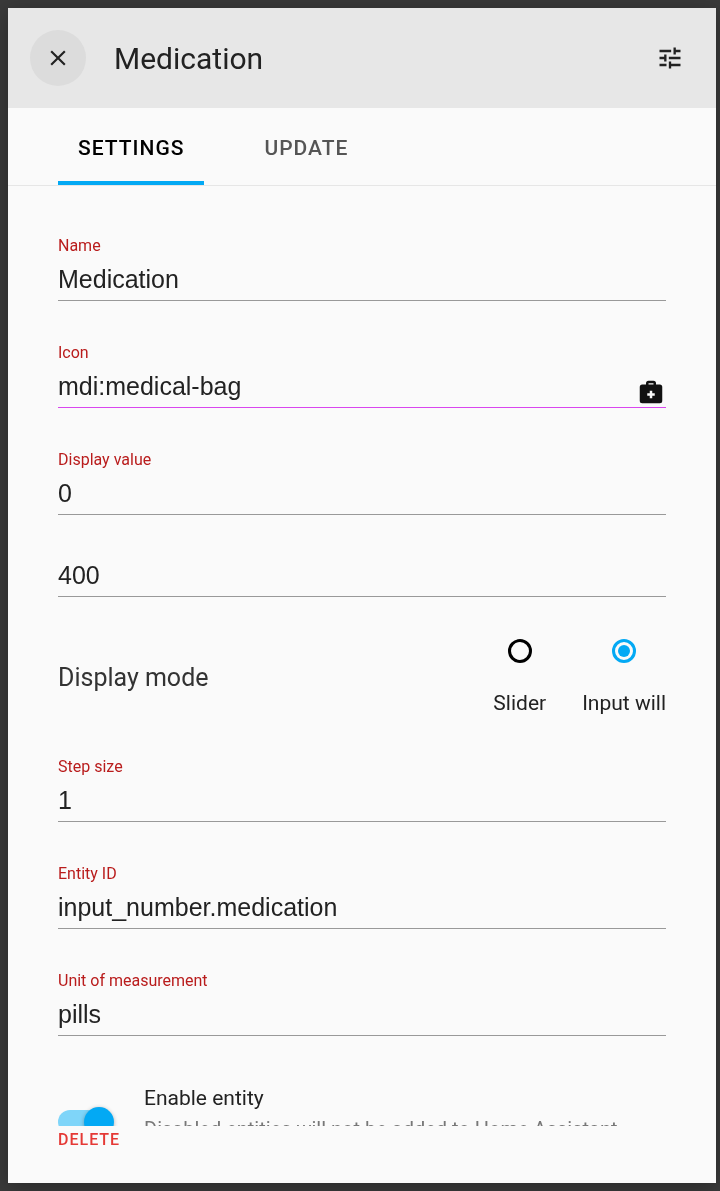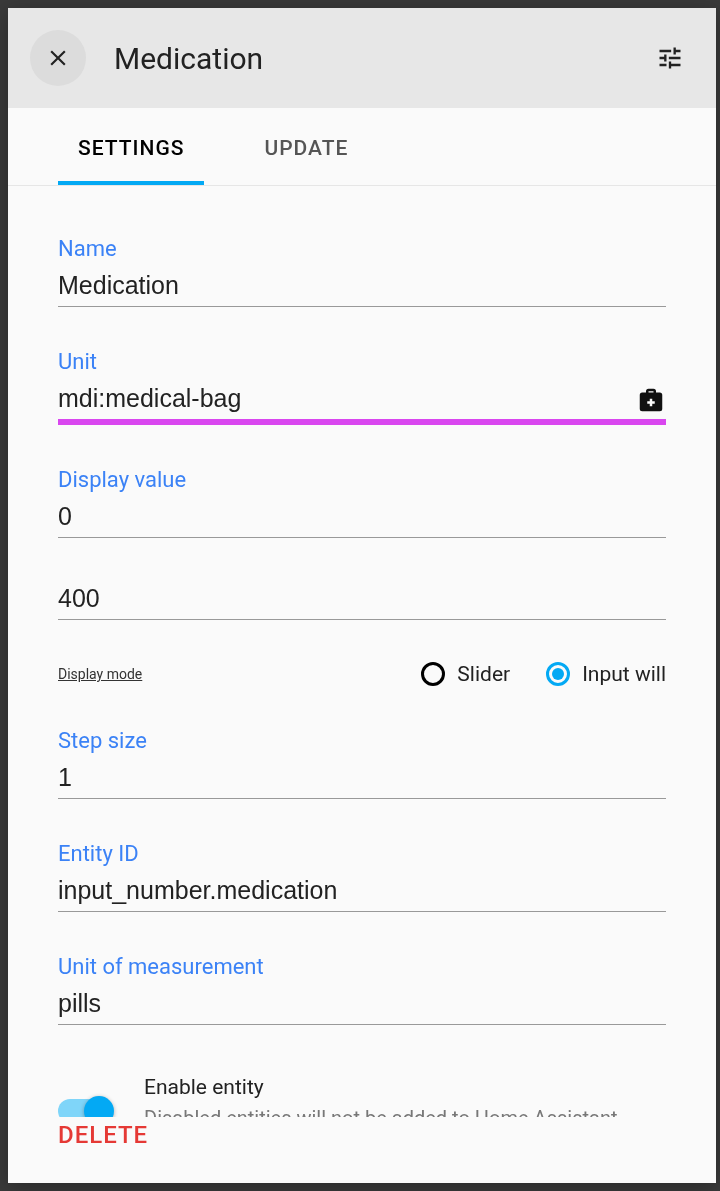--- a/index.html
+++ b/index.html
@@ -88,22 +88,22 @@
     .content {
       flex: 1;
       padding: 50px 50px 20px 50px;
       overflow-y: auto;
       background: #fafafa;
     }
     .field {
       margin-bottom: 42px;
     }
     .field-label {
-      font-size: 22px;
-      color: #3b82f6;
+      font-size: 16px;
+      color: #b91c1c;
       margin-bottom: 6px;
       display: block;
     }
     .field-value {
       font-size: 25px;
       color: #222;
       border: none;
       border-bottom: 1px solid #999;
       background: transparent;
       width: 100%;
@@ -117,35 +117,35 @@
     .field-icon svg {
       width: 30px;
       height: 30px;
     }
     .display-mode-row {
       display: flex;
       align-items: center;
       margin-bottom: 42px;
     }
     .display-mode-label {
-      font-size: 14px;
+      font-size: 25px;
       color: #333;
       flex: 1;
-      text-decoration: underline;
     }
     .radio-group {
       display: flex;
       align-items: center;
       gap: 36px;
     }
     .radio-option {
       display: flex;
       align-items: center;
-      gap: 12px;
-      cursor: pointer;
+      gap: 28px;
+      cursor: pointer;
+      flex-direction: column;
     }
     .radio-circle {
       width: 24px;
       height: 24px;
       border: 3px solid #000;
       border-radius: 50%;
       display: flex;
       align-items: center;
       justify-content: center;
     }
@@ -201,36 +201,36 @@
       line-height: 1.5;
     }
     .footer {
       display: flex;
       justify-content: space-between;
       align-items: center;
       padding: 0 42px 30px 42px;
       background: #fafafa;
     }
     .btn {
-      font-size: 24px;
+      font-size: 16px;
       font-weight: 500;
       letter-spacing: 1px;
       cursor: pointer;
       padding: 4px 8px;
     }
     .btn-delete {
       color: #e53935;
     }
     .btn-update {
       color: #03a9f4;
     }
     .icon-input-wrap {
       display: flex;
-      align-items: center;
-      border-bottom: 6px solid #d946ef;
+      align-items: flex-end;
+      border-bottom: 1px solid #d946ef;
     }
     .icon-input-wrap .field-value {
       border-bottom: none;
       flex: 1;
     }
   </style>
 </head>
 <body>
 
 <div class="dialog">
@@ -253,21 +253,21 @@
     <div class="tab">UPDATE</div>
   </div>
 
   <div class="content">
     <div class="field">
       <label class="field-label">Name</label>
       <input class="field-value" value="Medication" style="">
     </div>
 
     <div class="field">
-      <label class="field-label">Unit</label>
+      <label class="field-label">Icon</label>
       <div class="icon-input-wrap">
         <input class="field-value" value="mdi:medical-bag" style="">
         <span class="field-icon">
           <svg viewBox="0 0 24 24">
             <path d="M10 3h4a2 2 0 0 1 2 2v1h3a2 2 0 0 1 2 2v11a2 2 0 0 1-2 2H5a2 2 0 0 1-2-2V8a2 2 0 0 1 2-2h3V5a2 2 0 0 1 2-2zm0 3h4V5h-4v1zm1 5v2H9v2h2v2h2v-2h2v-2h-2v-2h-2z" fill="#111"></path>
           </svg>
         </span>
       </div>
     </div>
 

